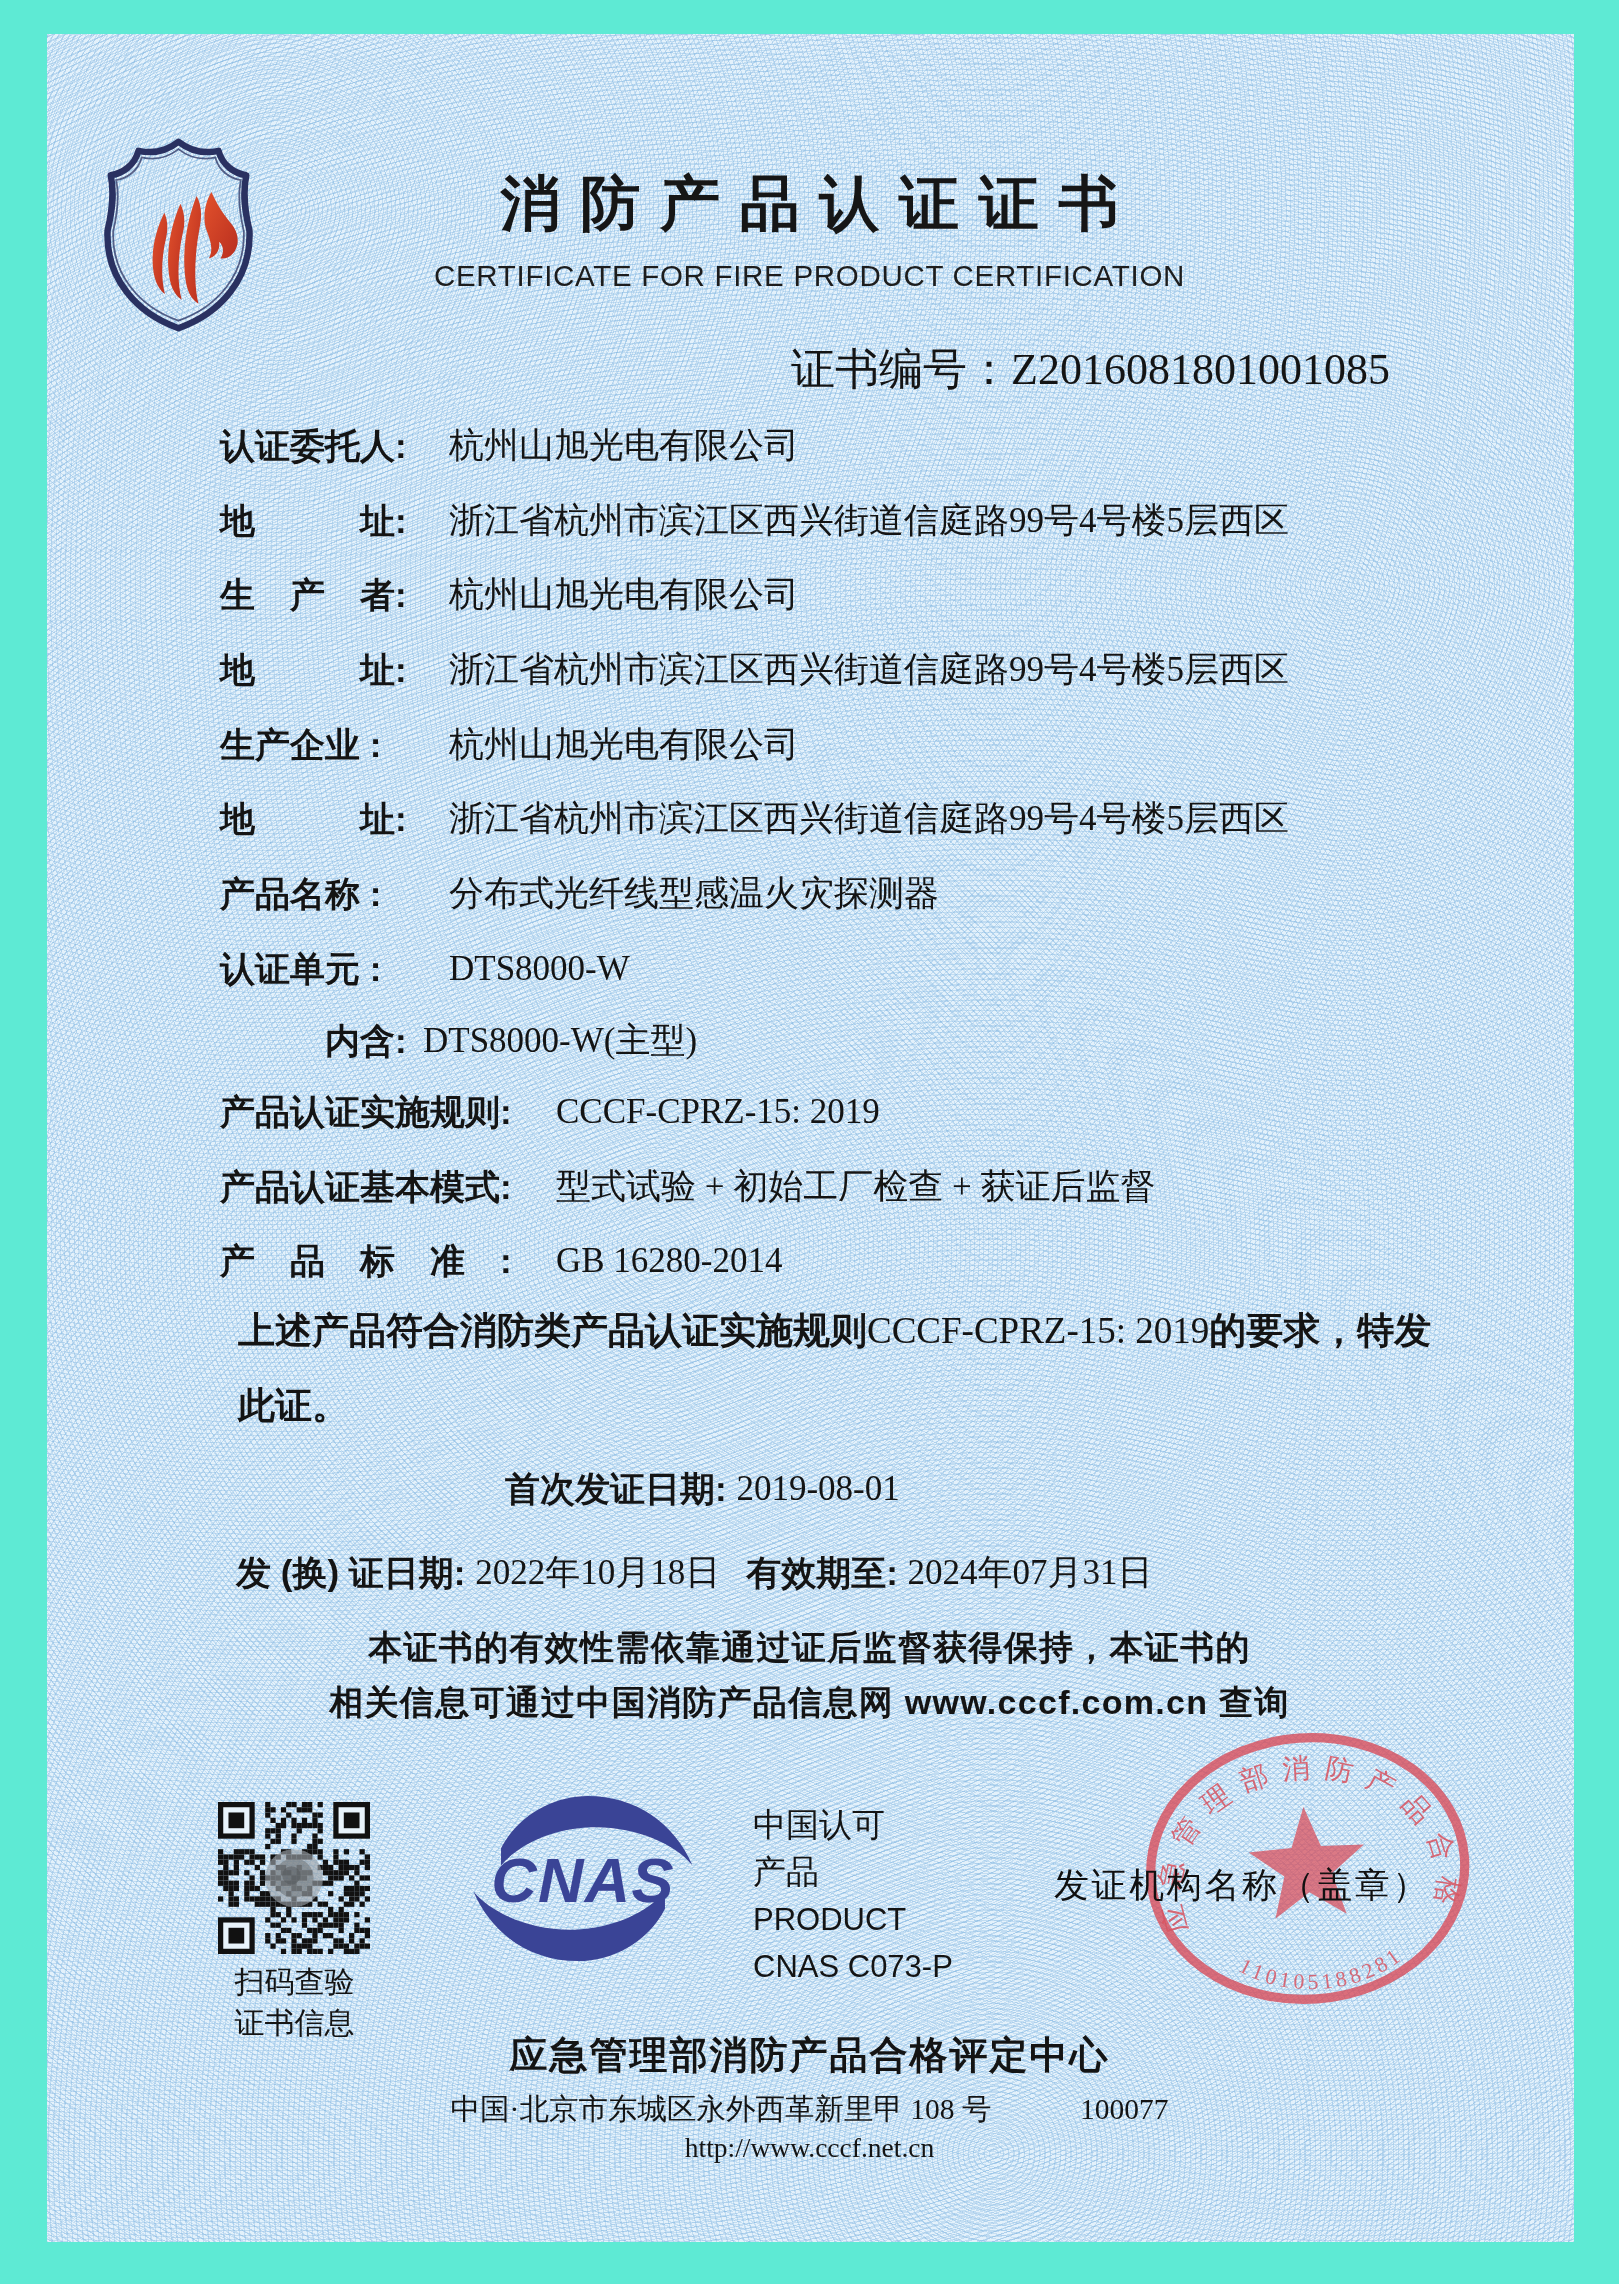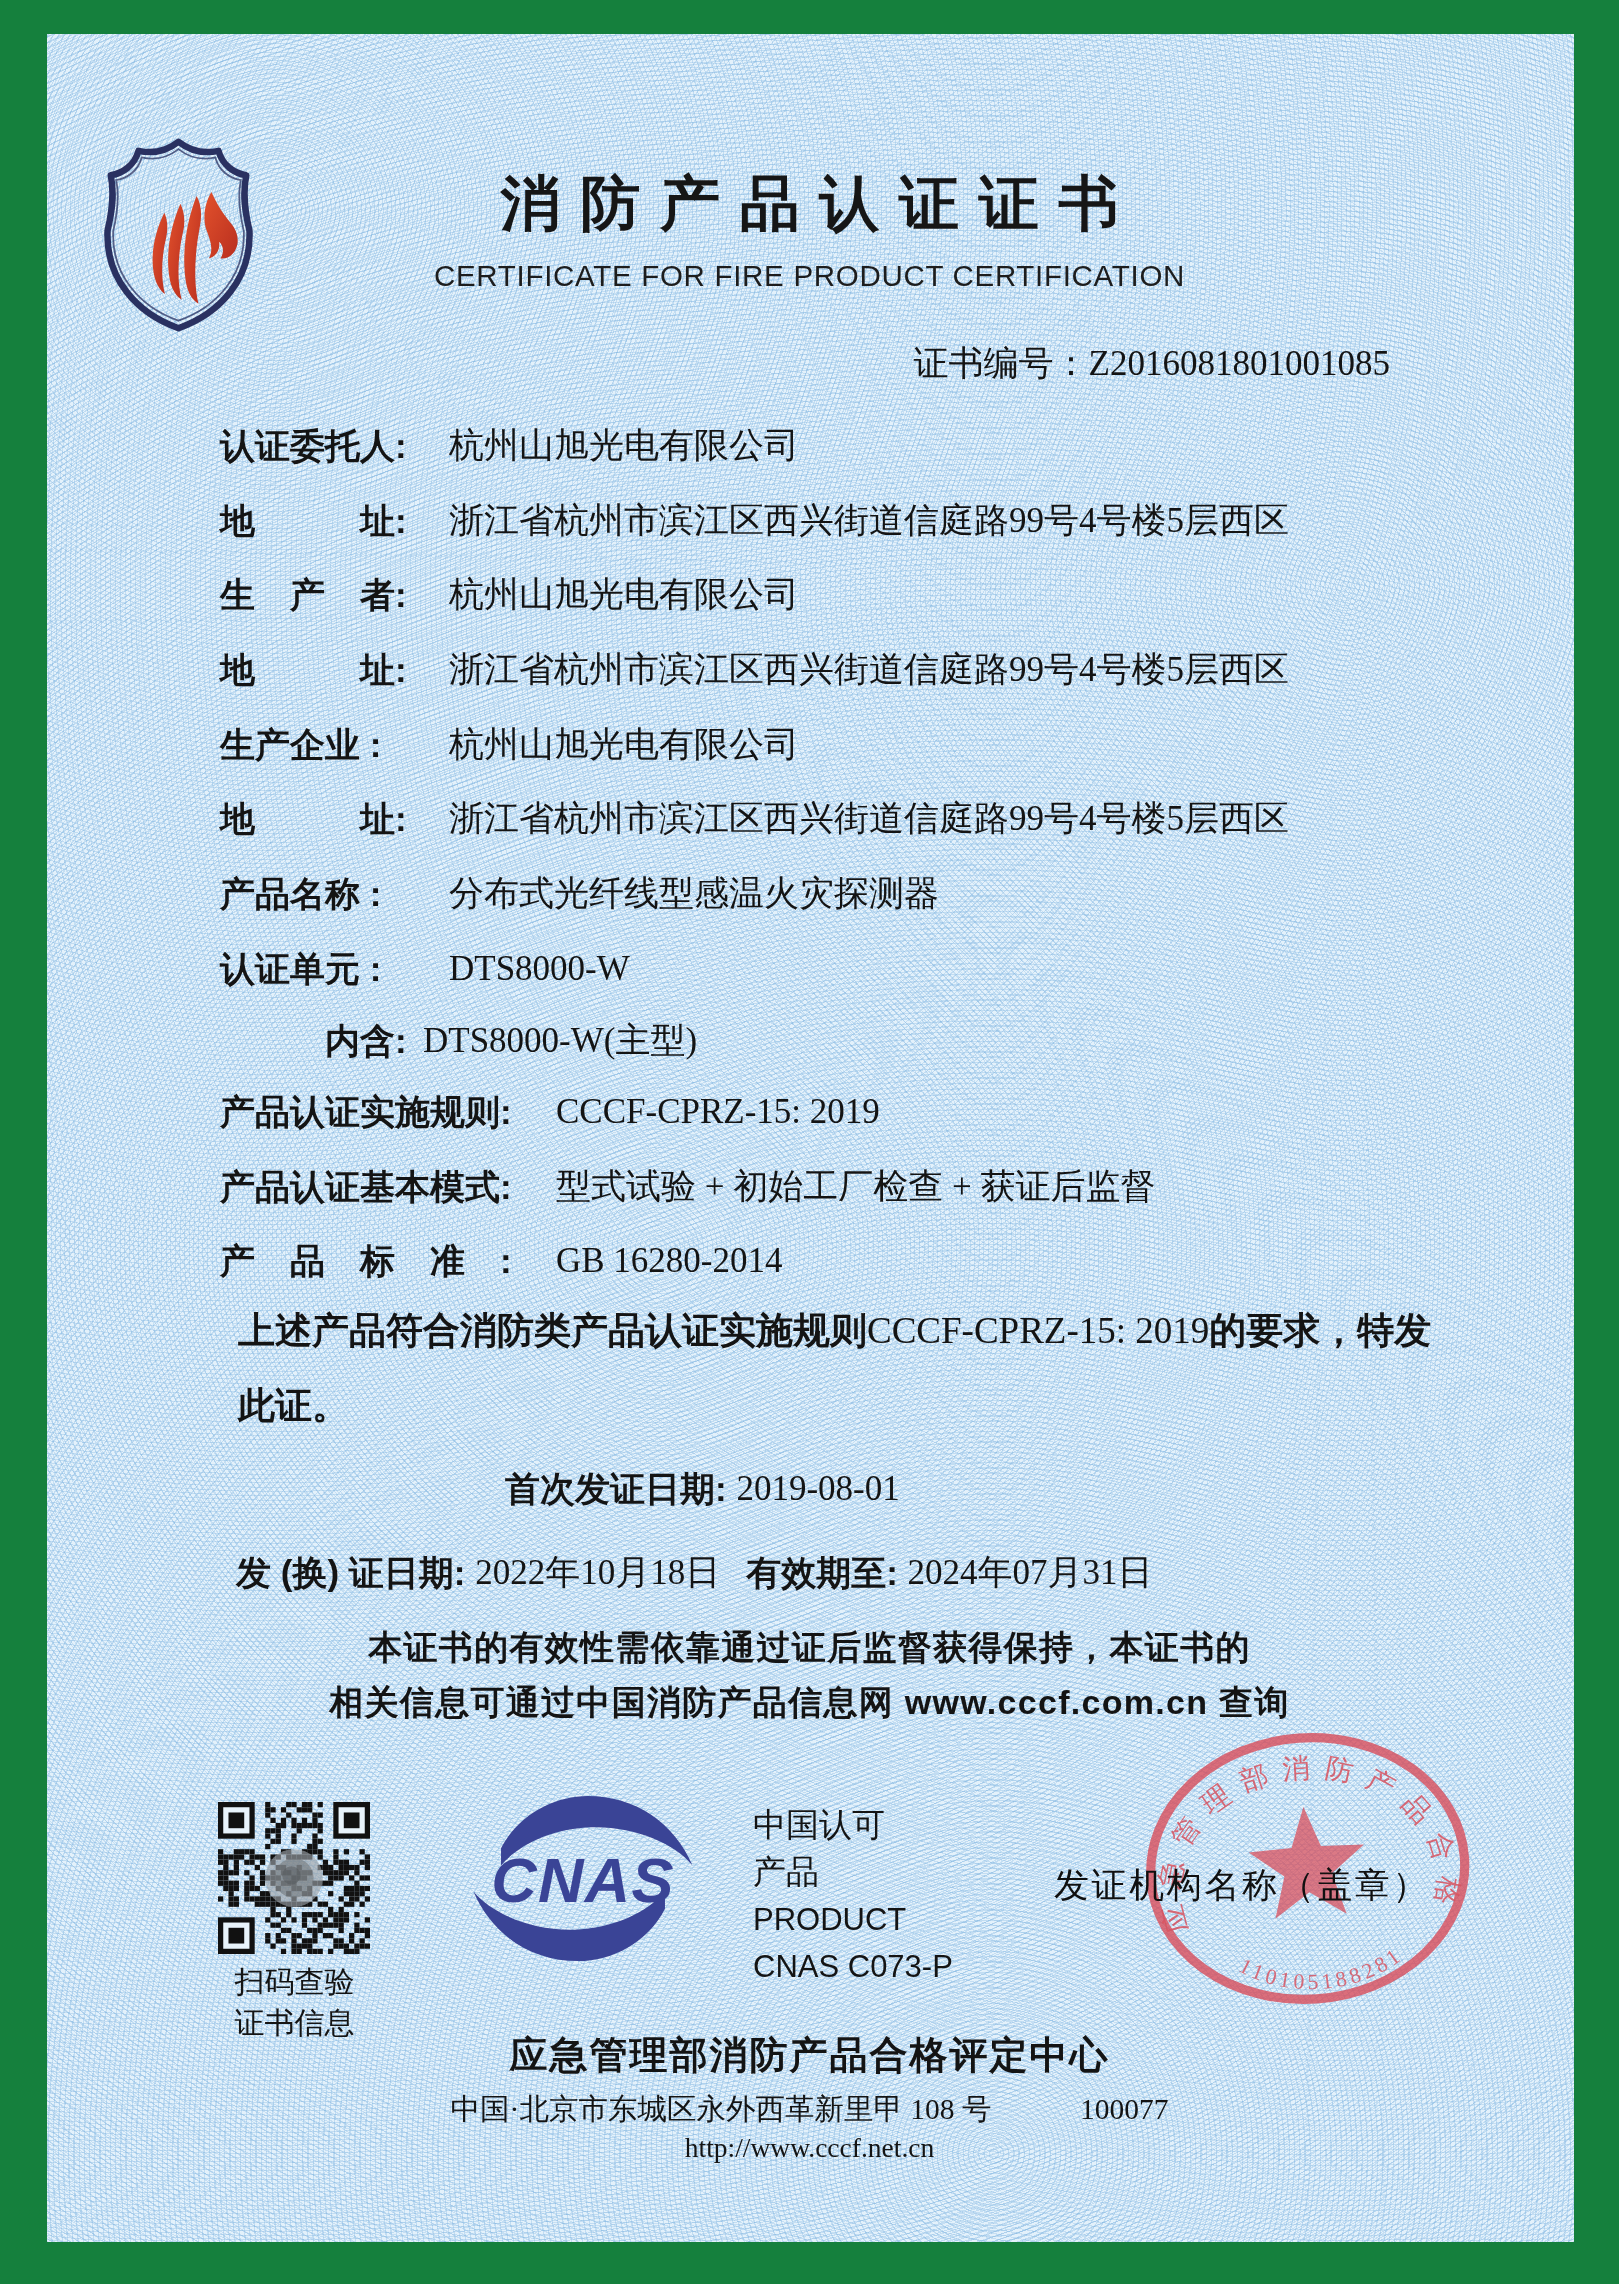--- a/index.html
+++ b/index.html
@@ -1,31 +1,31 @@
 <!DOCTYPE html>
 <html style="font-size:10.5px"><head>
 <meta charset="utf-8">
 <style>
   html,body{margin:0;padding:0;background:#ffffff;}
-  .page{position:relative;width:1619px;height:2284px;background:#15803d;overflow:hidden;
+  .page{position:relative;width:1619px;height:2284px;background:#5eead4;overflow:hidden;
         font-family:"Liberation Sans",sans-serif;color:#141414;}
   .paper{position:absolute;left:47px;top:34px;width:1527px;height:2208px;
     background-color:#e3f1fb;
     background-image:
       repeating-radial-gradient(circle at 15% 8%,  transparent 0 3.3px,  rgba(127,180,224,.34) 3.3px 4.3px),
       repeating-radial-gradient(circle at 85% 25%, transparent 0 3.9px,  rgba(127,180,224,.30) 3.9px 5px),
       repeating-radial-gradient(circle at 40% 55%, transparent 0 3.6px,rgba(127,180,224,.30) 3.6px 4.6px),
       repeating-radial-gradient(circle at 62% 96%, transparent 0 3.9px,  rgba(127,180,224,.34) 3.9px 5.2px);
   }
   .content{position:absolute;inset:0;}
   .title{position:absolute;top:164px;left:0;width:100%;text-align:center;
          font-size:60px;font-weight:700;letter-spacing:19.7px;text-indent:19.7px;color:#161616;}
   .subtitle{position:absolute;top:259px;left:0;width:100%;text-align:center;
          font-size:29.5px;font-weight:400;color:#1d1d1d;letter-spacing:0.7px;}
-  .certno{position:absolute;top:340px;right:229px;font-size:35px;
+  .certno{position:absolute;top:340px;right:229px;font-size:44px;
          font-family:"Liberation Serif","DejaVu Serif",serif;white-space:pre;}
   .frow{position:absolute;left:220px;display:flex;align-items:flex-start;
         font-size:35px;line-height:41px;white-space:nowrap;}
   .flab{font-weight:700;white-space:pre;flex:0 0 auto;}
   .w5 .flab{width:229px;}
   .w8 .flab{width:336px;}
   .wn .flab{width:98px;}
   .fval{font-family:"Liberation Serif","DejaVu Serif",serif;font-weight:400;}
   .para{position:absolute;left:238px;font-size:37px;line-height:42px;font-weight:700;white-space:nowrap;}
   .para .latin{font-family:"Liberation Serif","DejaVu Serif",serif;font-weight:400;}

